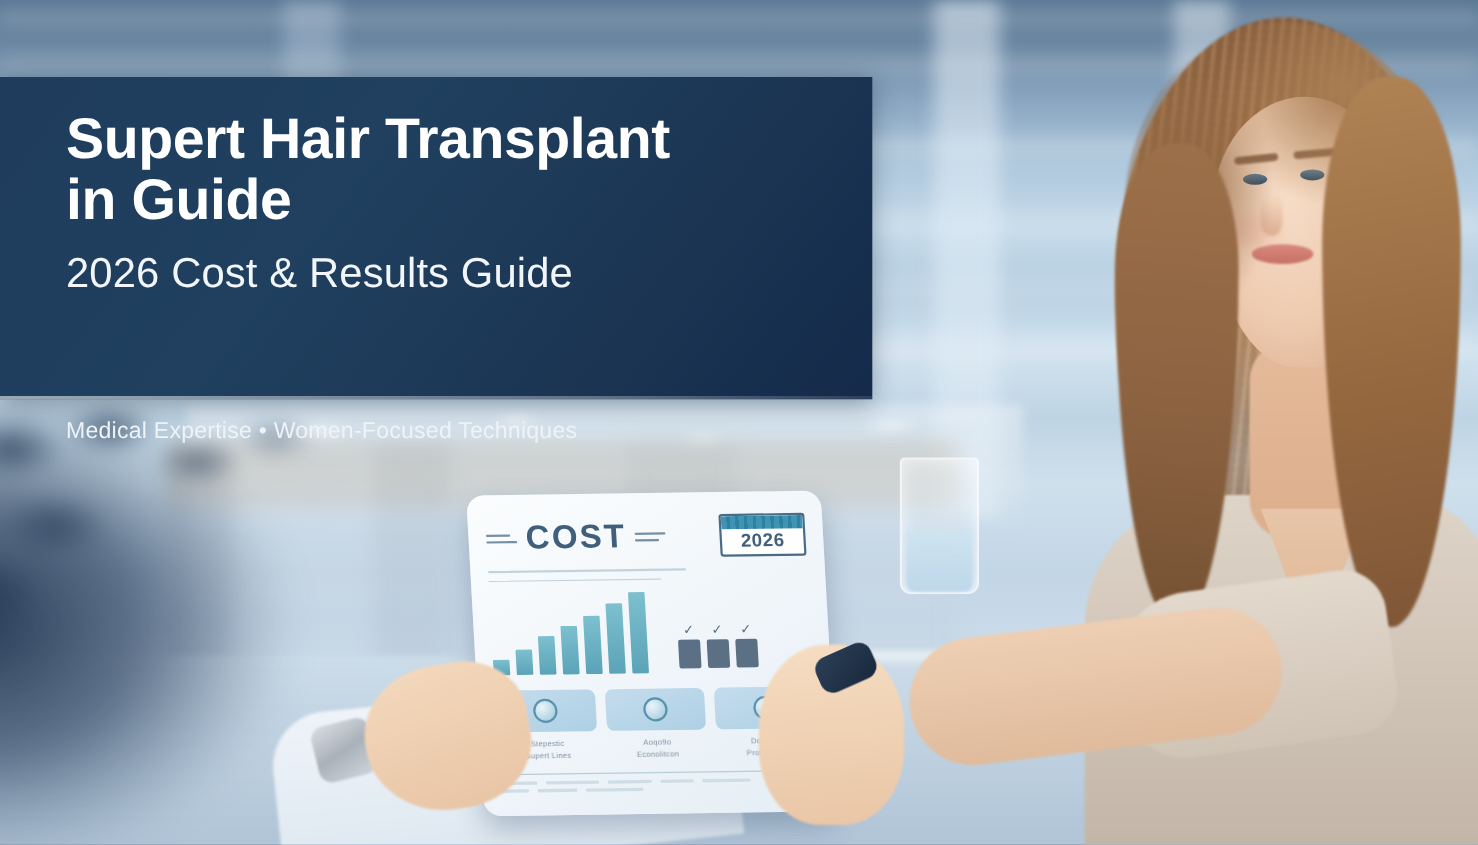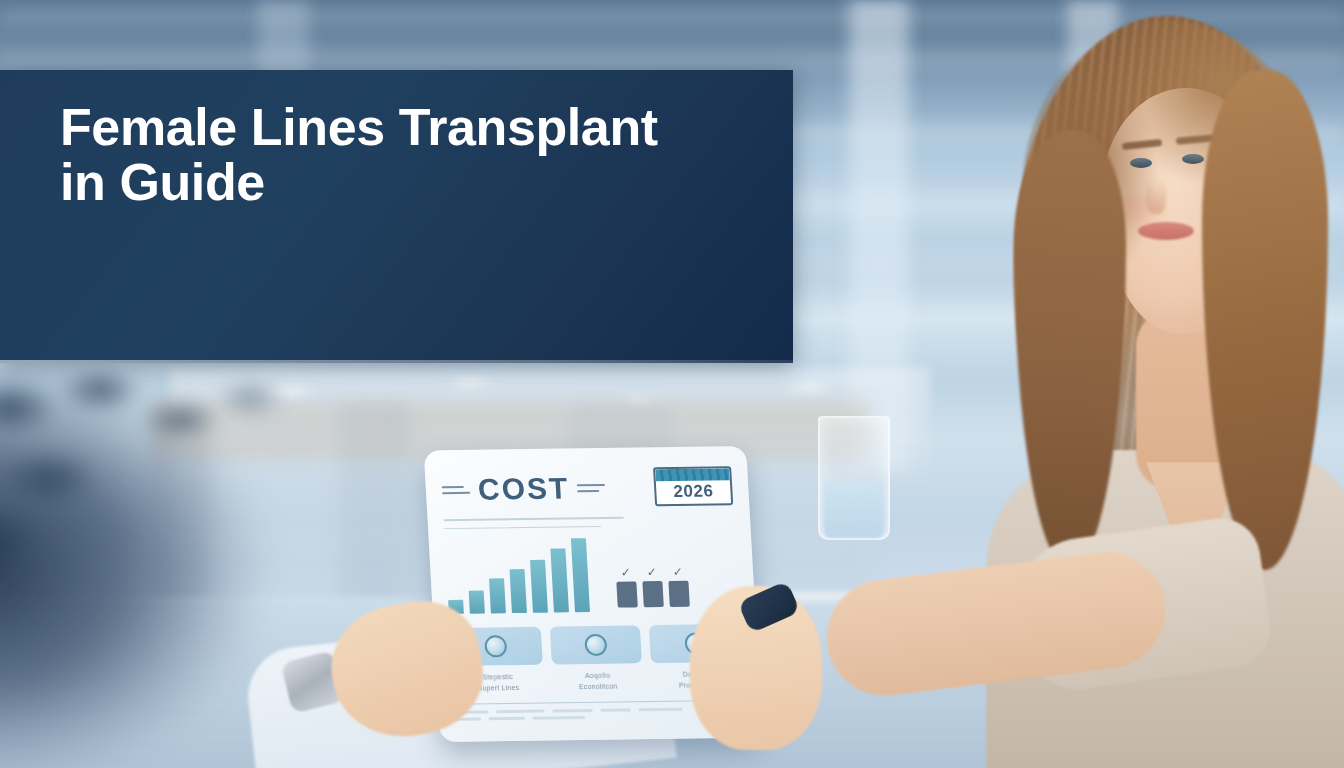--- a/index.html
+++ b/index.html
@@ -474,19 +474,21 @@
 
   <div class="doc-watch"></div>
   <div class="doc-hand-l"></div>
   <div class="doc-hand-r"></div>
   <div class="pen"></div>
 
   <div class="panel">
     <div class="panel-divider"></div>
     <div class="panel-text">
       <div class="h1">
-        <div>Female Lines Transplant</div>
+        <div>Supert Hair Transplant</div>
         <div>in Guide</div>
       </div>
+      <div class="h2">2026 Cost &amp; Results Guide</div>
     </div>
+    <div class="sub">Medical Expertise • Women-Focused Techniques</div>
   </div>
 
 </div>
 
 </body></html>

